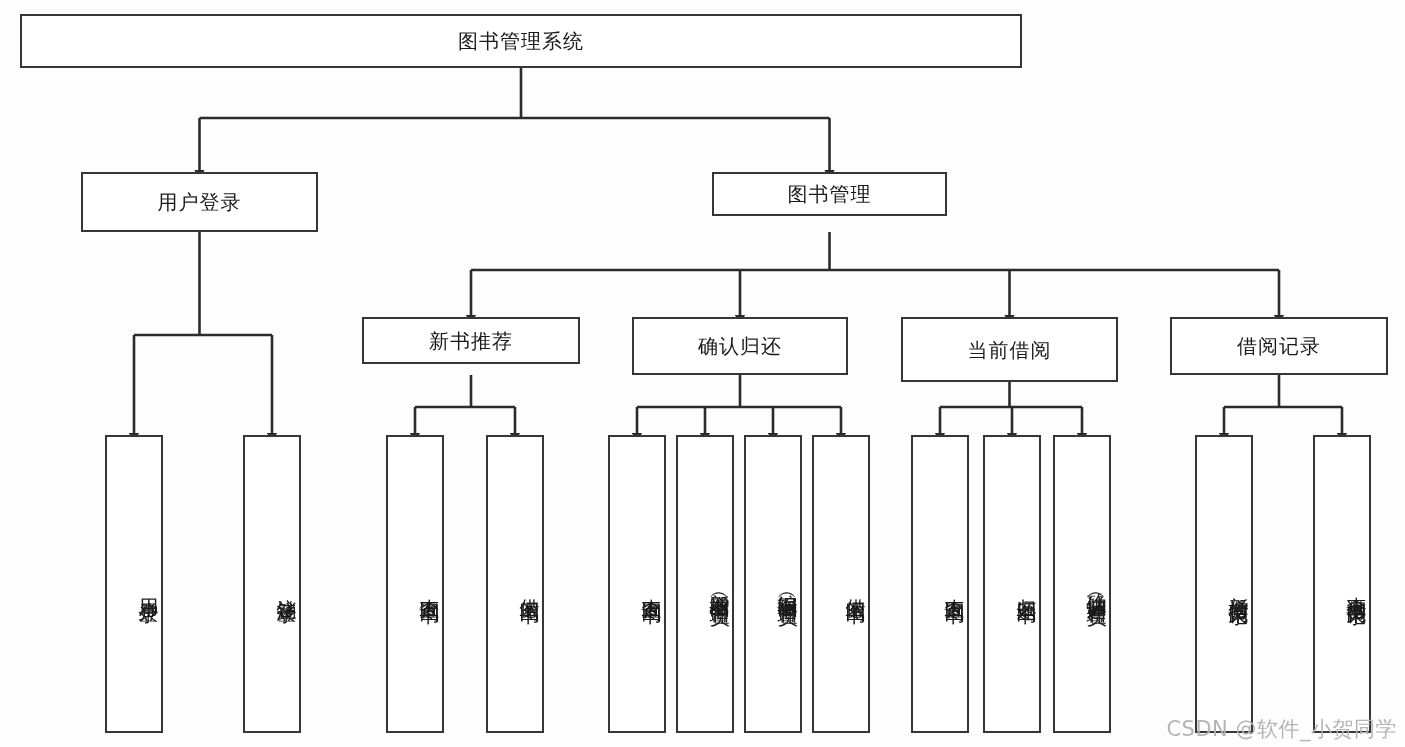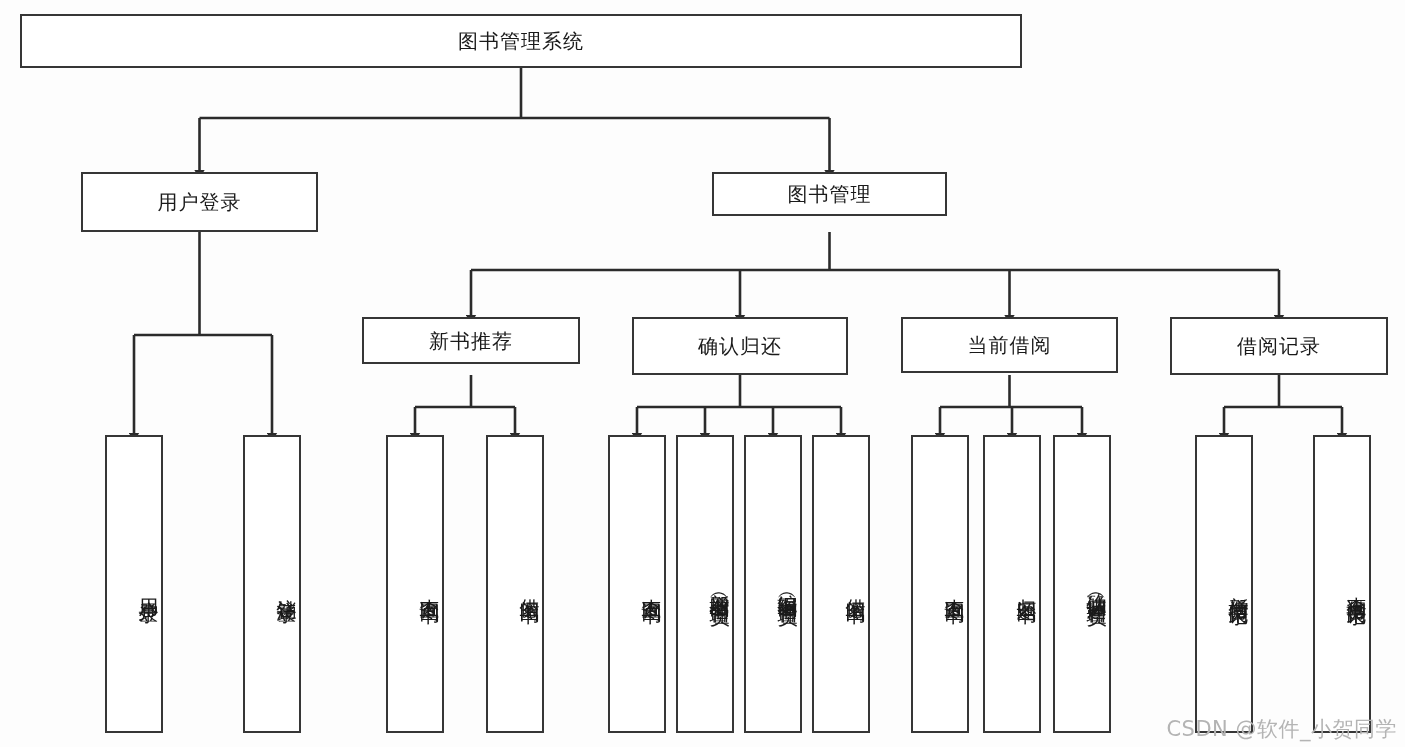--- a/index.html
+++ b/index.html
@@ -125,21 +125,21 @@
     </div>
     <div class="node horiz" style="left: 712px; top: 172px; width: 235px; height: 44px;">
       <span class="label">图书管理</span>
     </div>
     <div class="node horiz" style="left: 362px; top: 317px; width: 218px; height: 47px;">
       <span class="label">新书推荐</span>
     </div>
     <div class="node horiz" style="left: 632px; top: 317px; width: 216px; height: 58px;">
       <span class="label">确认归还</span>
     </div>
-    <div class="node horiz" style="left: 901px; top: 317px; width: 217px; height: 56px;">
+    <div class="node horiz" style="left: 901px; top: 317px; width: 217px; height: 65px;">
       <span class="label">当前借阅</span>
     </div>
     <div class="node horiz" style="left: 1170px; top: 317px; width: 218px; height: 58px;">
       <span class="label">借阅记录</span>
     </div>
     <div class="node vert" style="left: 105px; top: 435px; width: 58px; height: 298px;">
       <span class="vlabel">用户登录</span>
     </div>
     <div class="node vert" style="left: 243px; top: 435px; width: 58px; height: 298px;">
       <span class="vlabel">注销登录</span>

